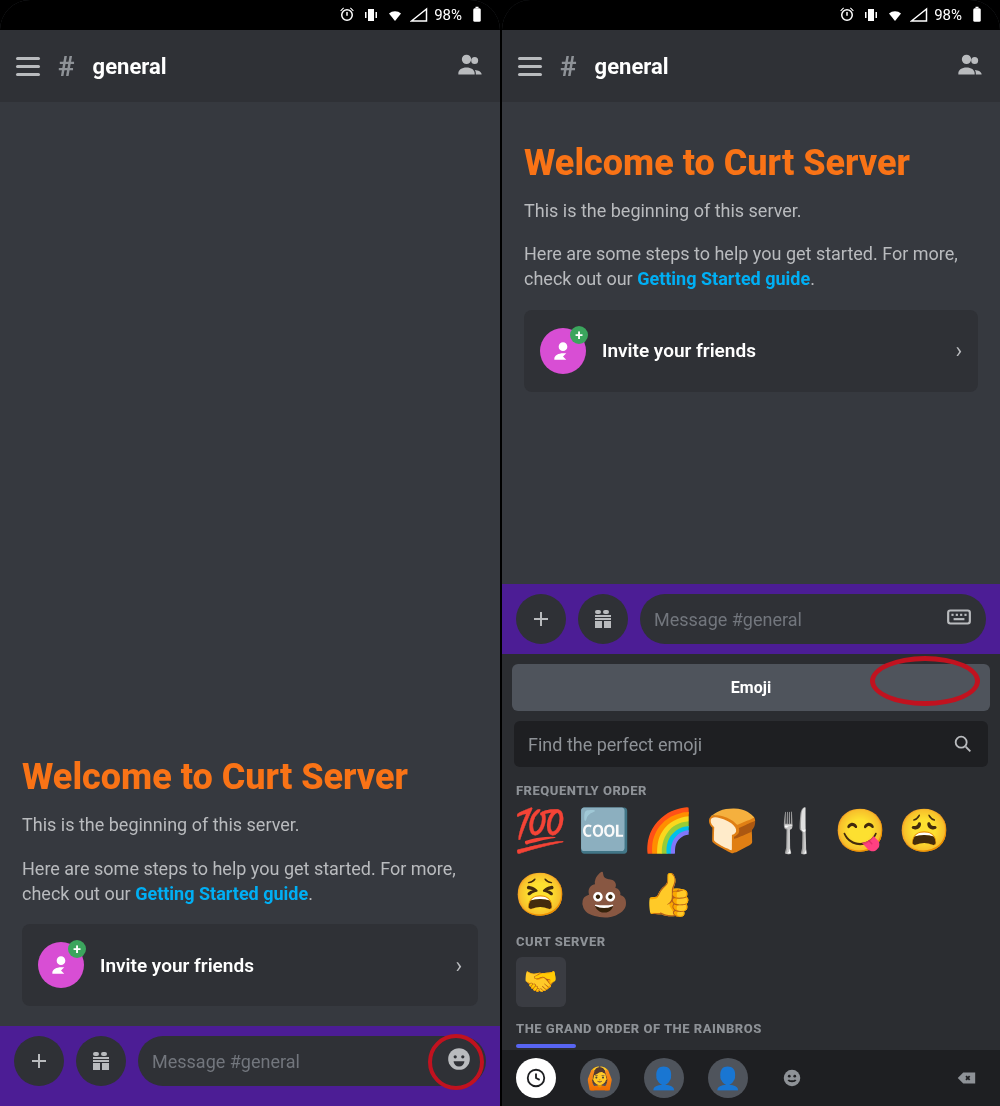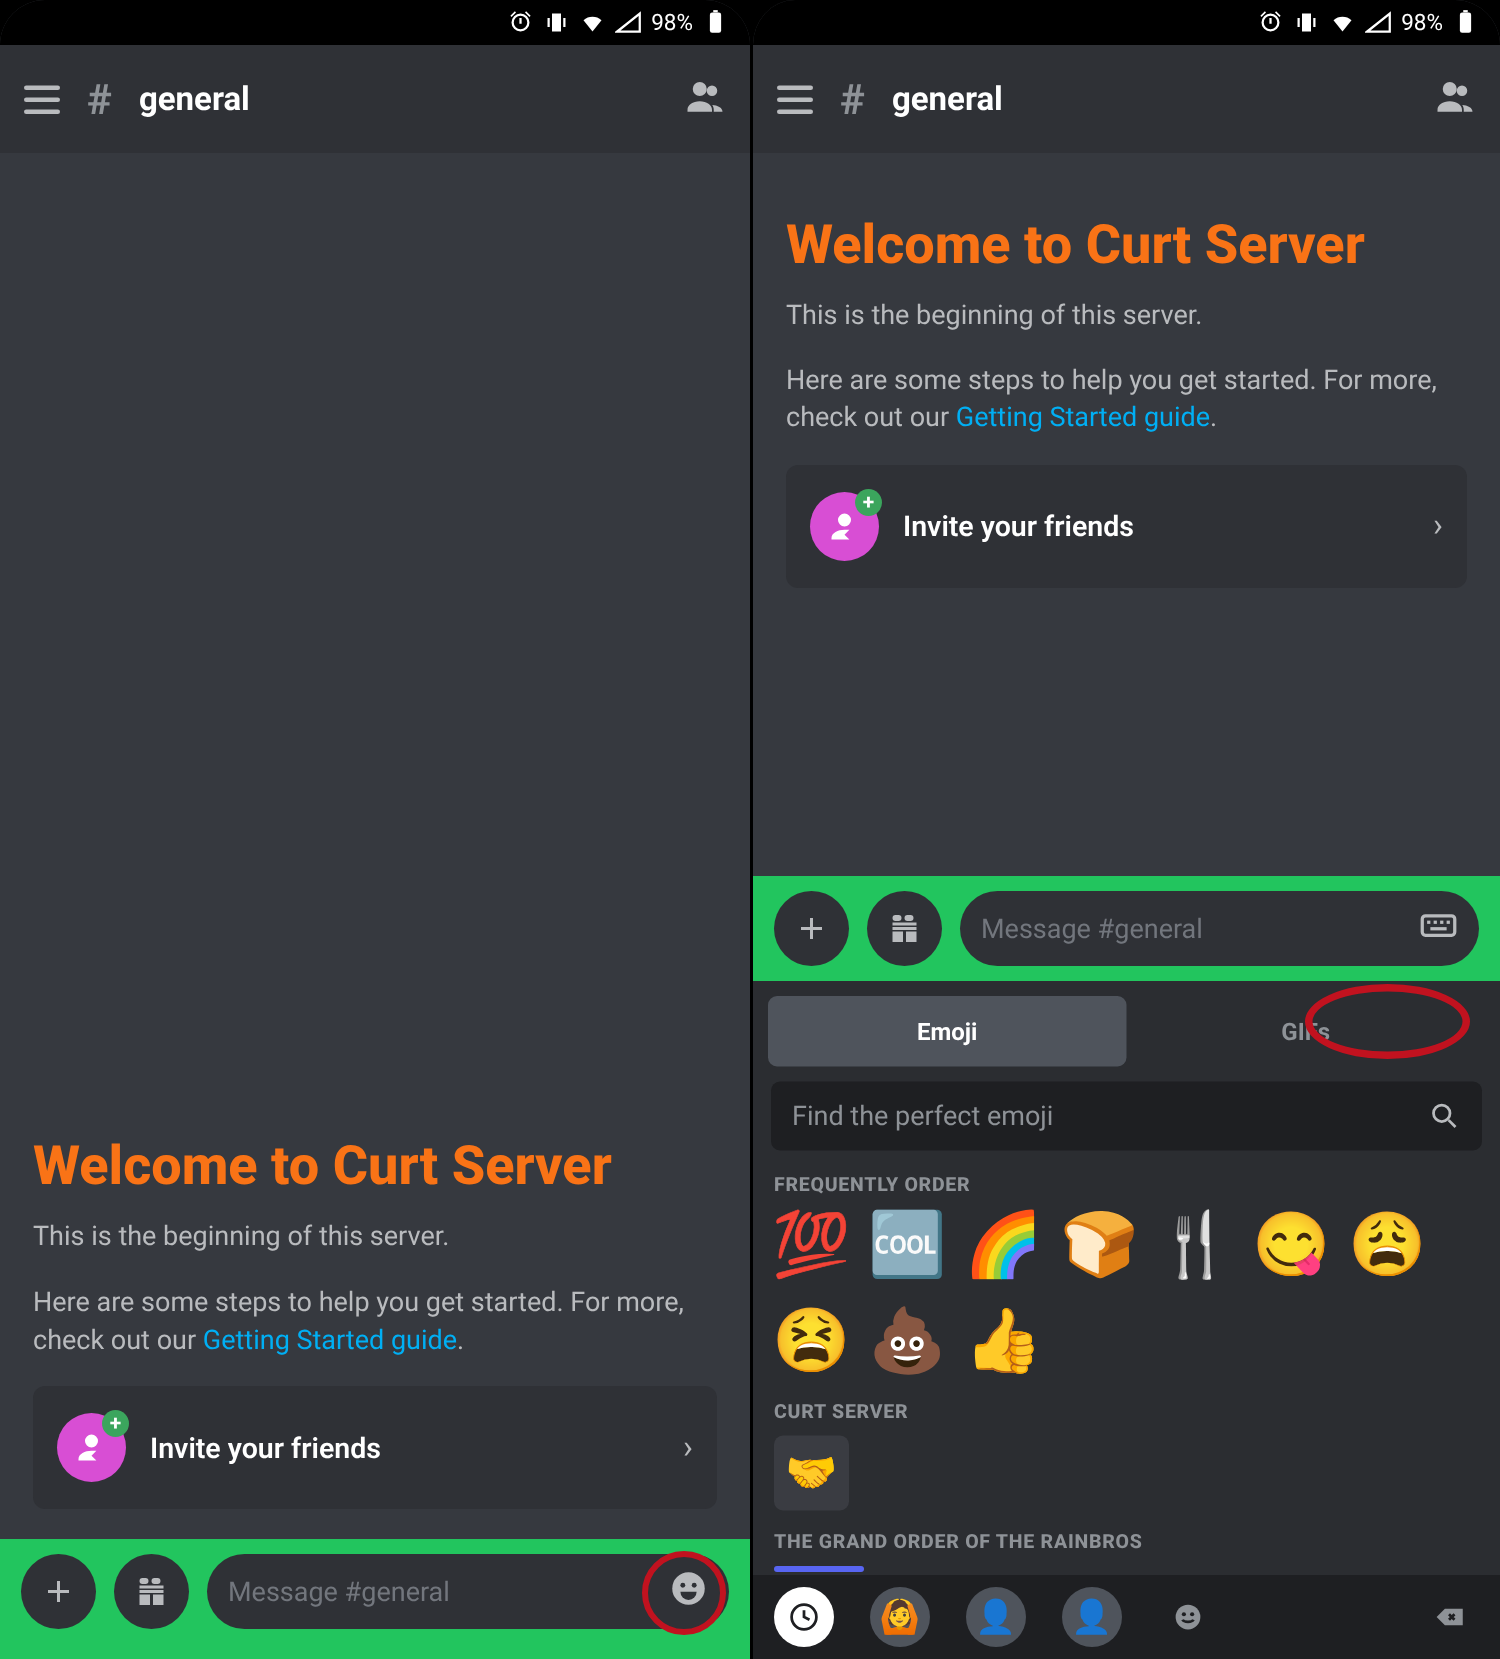--- a/index.html
+++ b/index.html
@@ -50,21 +50,21 @@
   .hash { color:#8e9297; font-size:28px; font-weight:700; }
   .channel-name { color:#fff; font-size:22px; font-weight:700; }
   .header-spacer { flex:1; }
   .members-icon svg { width:28px; height:28px; fill:#b9bbbe; }
 
   
   .content { flex:1; display:flex; flex-direction:column; justify-content:flex-end; padding: 0 22px 10px 22px; overflow:hidden; }
   .content.top-aligned { justify-content:flex-start; padding-top:40px; }
   .welcome-title { color:#f97316; font-size:36px; font-weight:800; margin-bottom:14px; }
   .welcome-sub { color:#b9bbbe; font-size:18px; margin-bottom:18px; line-height:1.4; }
-  .welcome-link { color:#00aff4; }
+  .welcome-link { color:#00aff4;font-weight:bold; }
   .invite-card {
     background:#2f3136; border-radius:8px; padding:18px 16px;
     display:flex; align-items:center; gap:16px; cursor:pointer; margin-bottom:10px;
   }
   .invite-avatar {
     width:46px; height:46px; border-radius:50%; background:#d84ed4;
     display:flex; align-items:center; justify-content:center; position:relative;
   }
   .invite-avatar svg { width:26px; height:26px; fill:#fff; }
   .invite-plus {
@@ -72,21 +72,21 @@
     border-radius:50%; background:#3ba55d; display:flex; align-items:center; justify-content:center;
     color:#fff; font-size:14px; font-weight:700;
   }
   .invite-text { color:#fff; font-size:19px; font-weight:600; flex:1; }
   .chevron { color:#b9bbbe; font-size:22px; }
 
   
   .inputbar {
     padding: 10px 14px 20px 14px;
     display:flex; align-items:flex-start; gap:12px;
-    background:#22c55e;
+    background:#4c1d95;
   }
   .inputbar.noborder { padding-bottom:10px; }
   .circle-btn {
     width:50px; height:50px; border-radius:50%; background:#2f3136;
     display:flex; align-items:center; justify-content:center; cursor:pointer;
   }
   .circle-btn svg { width:24px; height:24px; fill:#b9bbbe; }
   .msg-field {
     flex:1; height:50px; background:#2f3136; border-radius:25px;
     display:flex; align-items:center; padding:0 14px; gap:10px;
@@ -299,21 +299,20 @@
             <rect x="17" y="9" width="2" height="2"></rect>
             <rect x="7" y="13" width="10" height="2"></rect>
           </svg>
       </span>
     </div>
   </div>
 
   <div class="emoji-panel">
     <div class="tabs" style="position:relative;">
       <div class="tab active">Emoji</div>
-      <div class="tab">GIFs</div>
       <div class="oval" style="right:20px; top:2px;"></div>
     </div>
     <div class="search-row">
       <div class="emoji-search">
         <span class="emoji-search-text">Find the perfect emoji</span>
         <svg viewBox="0 0 24 24">
             <circle cx="10" cy="10" r="6" fill="none" stroke="#b9bbbe" stroke-width="2"></circle>
             <path d="M15 15l5 5" stroke="#b9bbbe" stroke-width="2"></path>
           </svg>
       </div>

